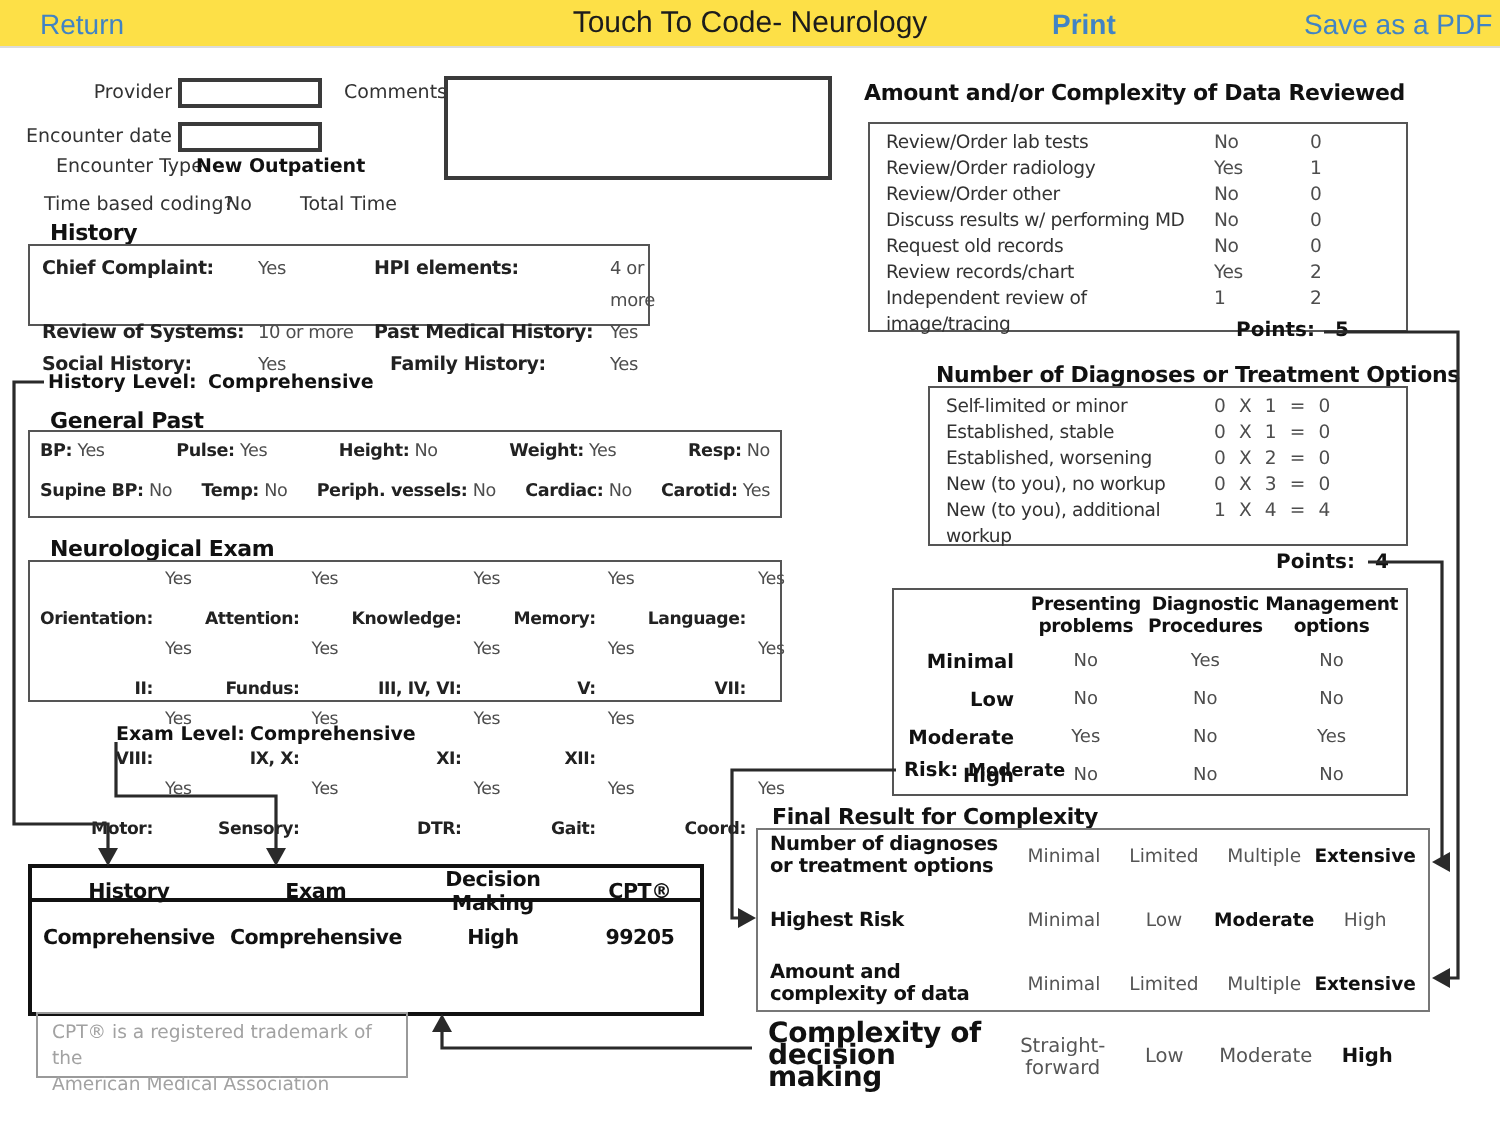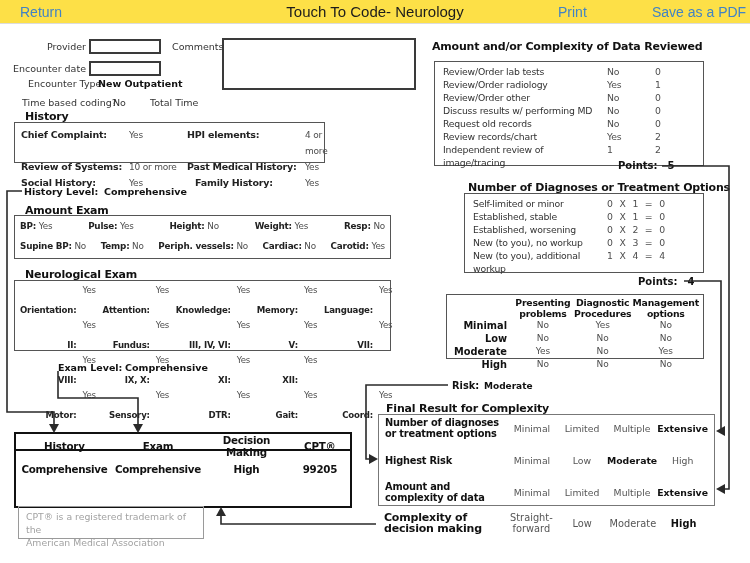--- a/index.html
+++ b/index.html
@@ -68,21 +68,21 @@
   svg.wires { position:absolute; left:0; top:0; pointer-events:none; }
 </style>
 </head>
 <body>
 
 <div id="app">
 
   <div class="topbar">
     <span class="toplink" style="left:20px;">Return</span>
     <span class="apptitle">Touch To Code- Neurology</span>
-    <span class="toplink" style="left:558px;">Print</span>
+    <span class="toplink" style="left:526px;font-weight:bold;">Print</span>
     <span class="toplink" style="left:652px;">Save as a PDF</span>
   </div>
 
   <span class="abs lbl" style="left:10px; top:41px; width:76px; text-align:right; font-weight:normal; color:#333;">Provider</span>
   <input class="box" style="left: 89px; top: 39px; width: 72px;" value="">
   <span class="abs lbl" style="left:10px; top:63px; width:76px; text-align:right; font-weight:normal; color:#333;">Encounter date</span>
   <input class="box" style="left: 89px; top: 61px; width: 72px;" value="">
   <span class="abs lbl" style="left:172px; top:41px; width:46px; text-align:right; font-weight:normal; color:#333;">Comments</span>
   <textarea class="box" style="left: 222px; top: 38px; width: 194px; height: 52px;"></textarea>
 
@@ -106,21 +106,21 @@
       <div class="val">Yes</div>
       <div class="lbl">Social History:</div>
       <div class="val">Yes</div>
       <div class="lbl" style="padding-left:8px;">Family History:</div>
       <div class="val">Yes</div>
     </div>
   </div>
   <span class="abs" style="left:24px; top:186px; font-size:9.5px; font-weight:bold; color:#111;">History Level:</span>
   <span class="abs" style="left:104px; top:186px; font-size:9.5px; font-weight:bold; color:#111;">Comprehensive</span>
 
-  <span class="sec-title" style="left:25px; top:204px;">Amount Exam</span>
+  <span class="sec-title" style="left:25px; top:204px;">General Past</span>
   <div class="sec-box" style="left:14px; top:215px; width:377px; height:44px;">
     <div class="ge-row">
       <span><b class="lbl" style="font-size:inherit">BP:</b> <span class="val">Yes</span></span>
       <span><b class="lbl" style="font-size:inherit">Pulse:</b> <span class="val">Yes</span></span>
       <span><b class="lbl" style="font-size:inherit">Height:</b> <span class="val">No</span></span>
       <span><b class="lbl" style="font-size:inherit">Weight:</b> <span class="val">Yes</span></span>
       <span><b class="lbl" style="font-size:inherit">Resp:</b> <span class="val">No</span></span>
     </div>
     <div class="ge-row">
       <span><b class="lbl" style="font-size:inherit">Supine BP:</b> <span class="val">No</span></span>
@@ -266,21 +266,21 @@
         <div class="val expr">0 X 3 = 0</div>
       <div>New (to you), additional workup</div>
         <div class="val expr">1 X 4 = 4</div>
     </div>
   </div>
   <div class="points-row" style="left:638px; top:276px;">
     <span>Points:</span>
     <span>4</span>
   </div>
 
-  <div class="sec-box" style="left:446px; top:294px; width:258px; height:65px;">
+  <div class="sec-box" style="left:446px; top:294px; width:258px; height:104px;">
     <div class="risk-grid">
       <div></div>
       <div class="h">Presenting problems</div>
       <div class="h">Diagnostic Procedures</div>
       <div class="h">Management options</div>
 
       <div class="rl">Minimal</div>
       <div class="rv">No</div>
       <div class="rv">Yes</div>
       <div class="rv">No</div>
@@ -322,21 +322,21 @@
       <div class="fl">Amount and complexity of data</div>
       <div class="fo">Minimal</div>
       <div class="fo">Limited</div>
       <div class="fo">Multiple</div>
       <div class="fo sel">Extensive</div>
     </div>
   </div>
 
   <div class="abs" style="left:378px; top:510px; width:337px; height:34px;">
     <div class="fr-grid" style="font-size:9.8px;">
-      <div class="fl" style="font-size:11px;">Complexity of decision making</div>
+      <div class="fl" style="font-size:14px;">Complexity of decision making</div>
       <div class="fo" style="max-width:56px;">Straight-forward</div>
       <div class="fo">Low</div>
       <div class="fo">Moderate</div>
       <div class="fo sel">High</div>
     </div>
   </div>
 
   <div class="cpt-box" style="left:14px; top:432px; width:338px; height:76px;">
     <div class="cpt-head">
       <div>History</div>

